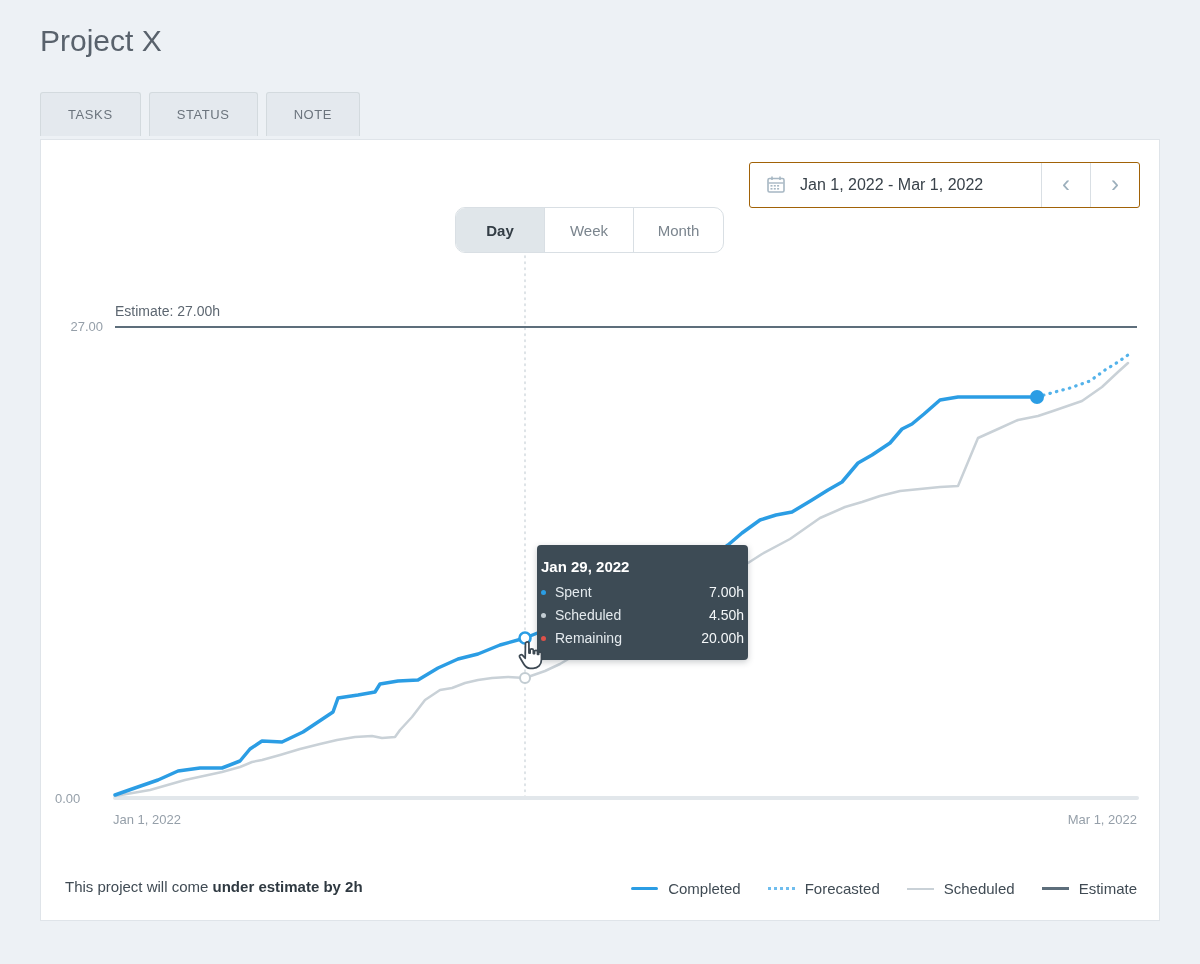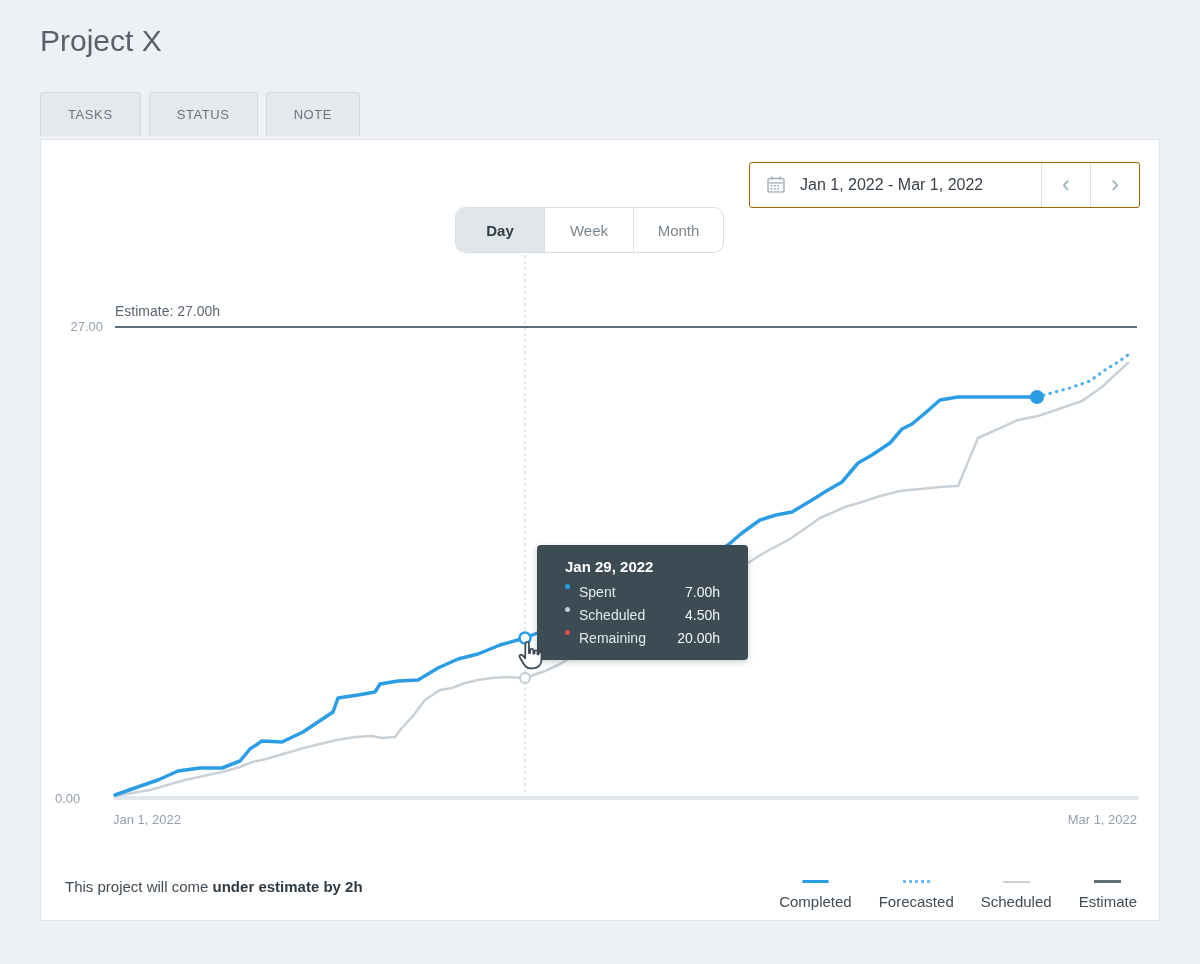--- a/index.html
+++ b/index.html
@@ -70,45 +70,45 @@
     position:absolute; left:115px; top:303px; z-index:2;
     color:#5c6670; font-size:14px;
   }
   .ytick-top   { left:55px;  top:319px; width:48px; text-align:right; }
   .ytick-bottom{ left:55px;  top:791px; width:48px; text-align:left; }
   .xlabel-left { left:113px; top:812px; }
   .xlabel-right{ left:1037px;top:812px; width:100px; text-align:right; }
   
   .tooltip {
     position:absolute; left:537px; top:545px; width:211px;
-    background:#3d4b55; border-radius:4px; padding:13px 28px 14px;
+    background:#3d4b55; border-radius:4px; padding:13px 4px 14px;
     z-index:5; box-shadow:0 2px 6px rgba(40,50,60,.25);
   }
   .t-title { font-size:15px; font-weight:bold; color:#ffffff; margin-bottom:9px; }
-  .t-row { display:flex; align-items:flex-start; font-size:14px; color:#e4eaee; margin-top:7px; }
+  .t-row { display:flex; align-items:center; font-size:14px; color:#e4eaee; margin-top:7px; }
   .t-dot { width:5px; height:5px; border-radius:50%; margin-right:9px; flex:none; }
   .dot-spent     { background:#2b9de4; }
   .dot-scheduled { background:#c3cdd3; }
   .dot-remaining { background:#de5149; }
   .t-label { flex:1; }
   .t-val { color:#f4f7f9; }
   
   .hand-cursor { position:absolute; left:514px; top:640px; z-index:6; }
   
   .footer-note {
     position:absolute; left:65px; top:878px; font-size:15px;
     color:#404b54; z-index:4;
   }
   .footer-note b { color:#2f3941; }
   .legend {
     position:absolute; left:0; top:880px; width:1137px;
     display:flex; justify-content:flex-end; align-items:center; gap:27px;
     z-index:4;
   }
-  .legend-item { display:flex; align-items:center; gap:10px; font-size:15px; color:#404b54;flex-direction:column; }
+  .legend-item { display:flex; align-items:center; gap:10px; font-size:15px; color:#404b54; }
   .sw { width:27px; flex:none; }
   .sw-completed  { height:3px; background:#2b9de4; border-radius:2px; }
   .sw-forecasted { height:0; border-top:3px dotted #6fbdee; }
   .sw-scheduled  { height:2px; background:#c9d1d7; }
   .sw-estimate   { height:3px; background:#5d6e7b; }
   
   .chart-svg {
     position:absolute; left:0; top:0; width:1200px; height:964px;
     z-index:2; pointer-events:none;
   }

